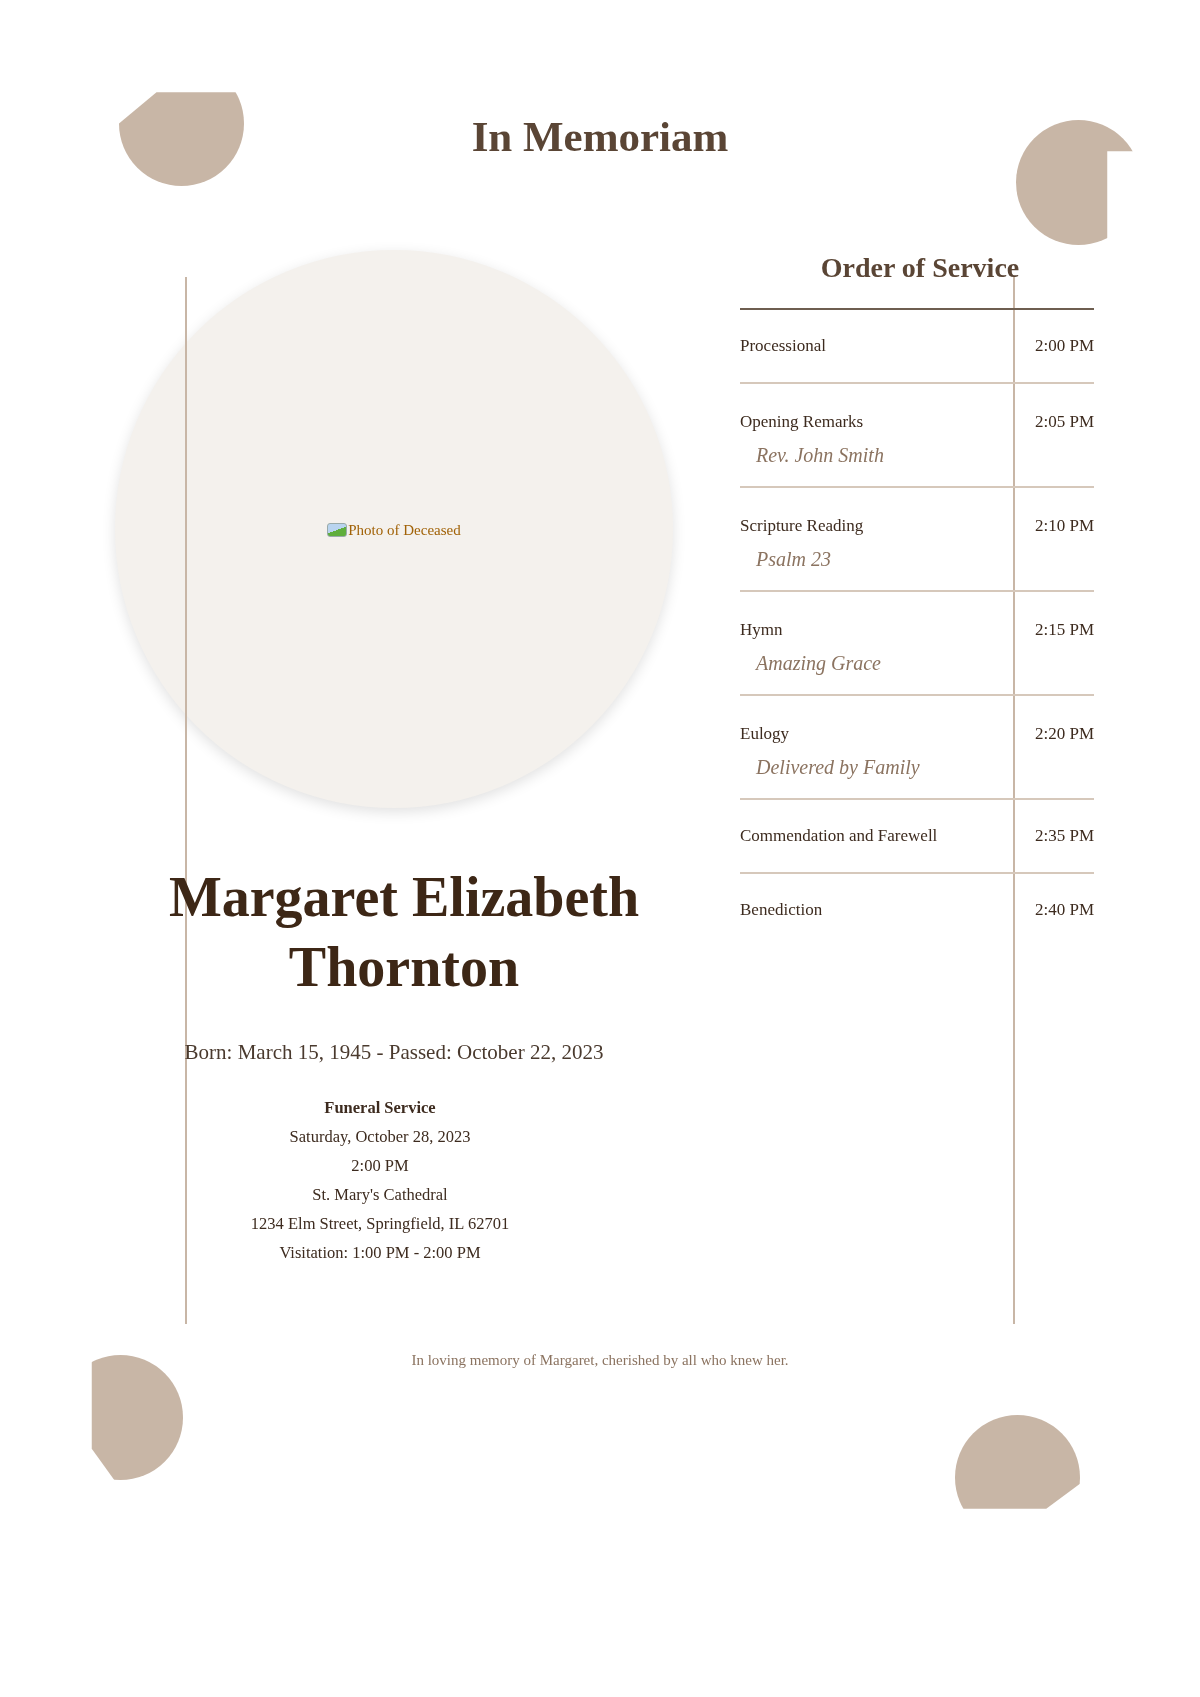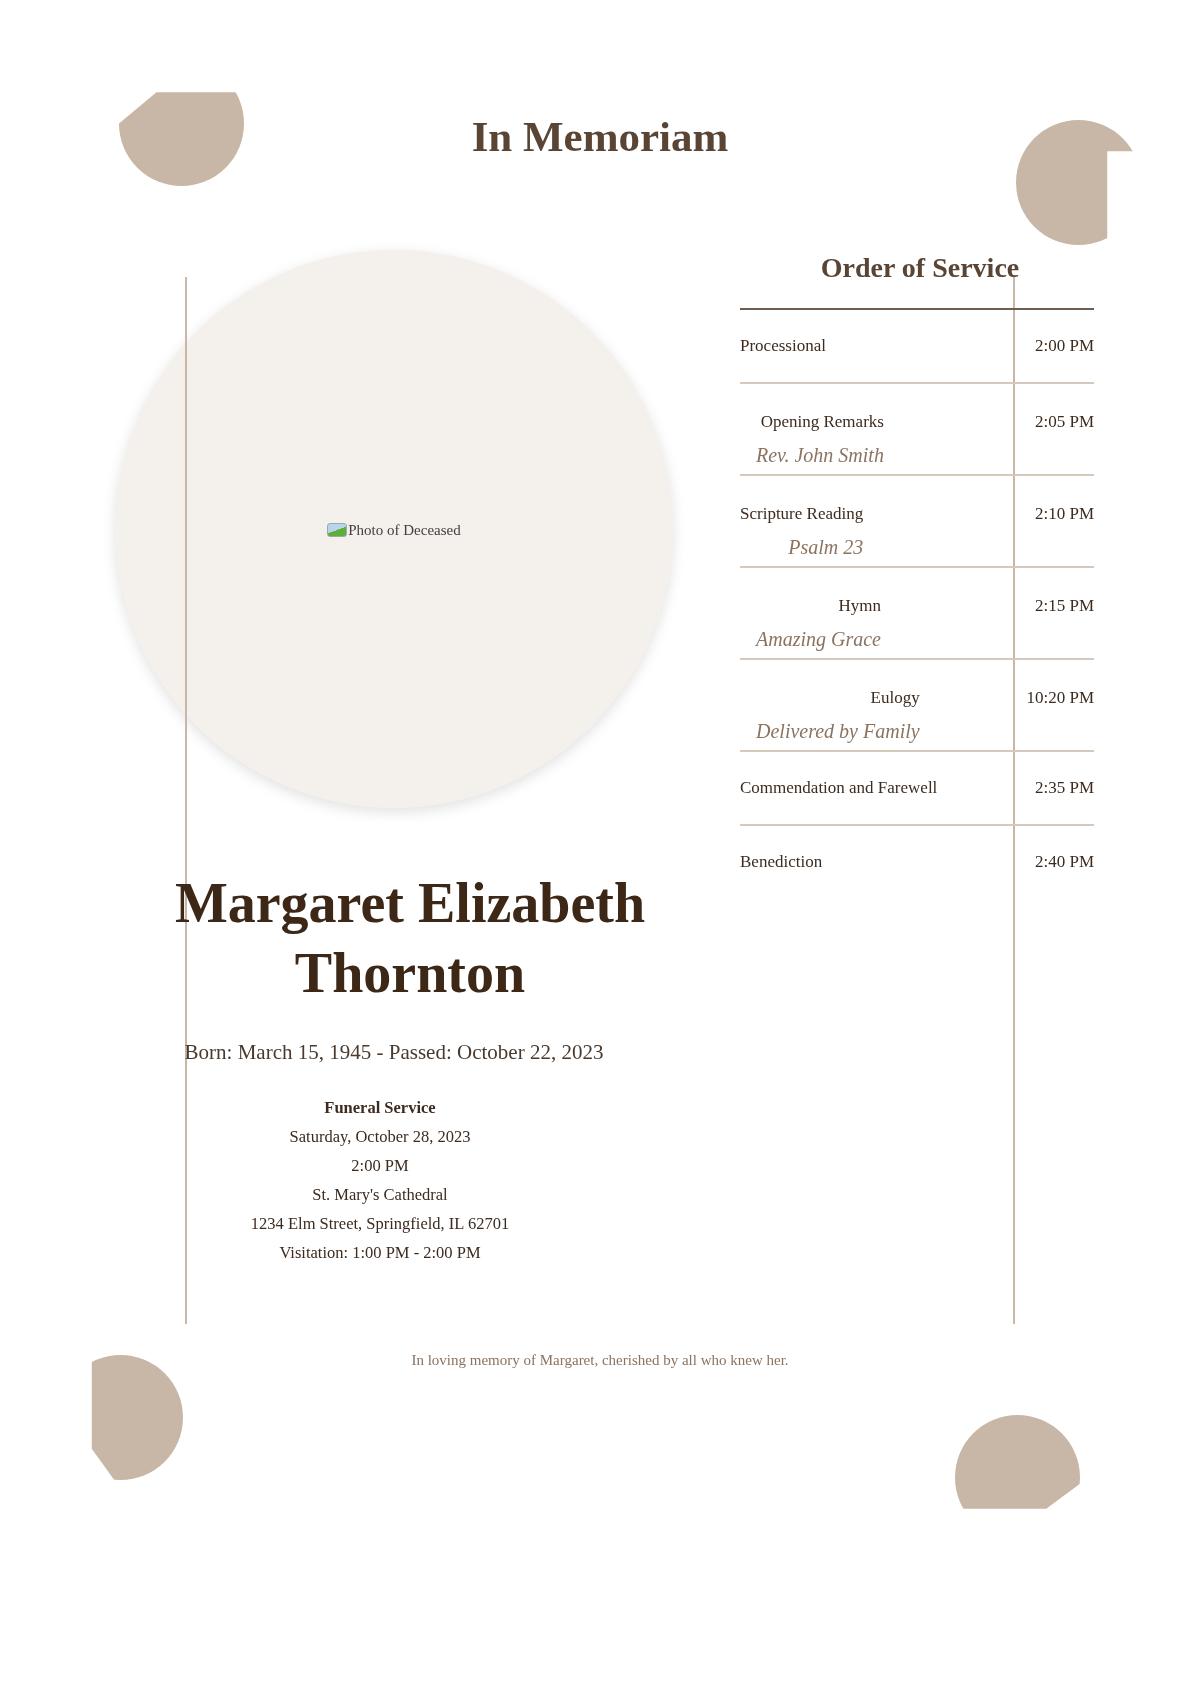--- a/index.html
+++ b/index.html
@@ -14,43 +14,43 @@
   .title { position: absolute; left: 0; width: 1200px; top: 112px; text-align: center;
            font-size: 43px; font-weight: bold; color: #5a4535; margin: 0; }
 
   .vline { position: absolute; width: 2px; background: #c8b6a6; top: 277px; height: 1047px; }
   .vline.left { left: 185px; }
   .vline.right { left: 1013px; }
 
   .photo { position: absolute; left: 115px; top: 250px; width: 558px; height: 558px; border-radius: 50%;
            background: #f4f1ed; box-shadow: 0 4px 14px rgba(0,0,0,0.12);
            display: flex; align-items: center; justify-content: center; }
-  .photo-alt { font-size: 15px; color: #404040; display: flex; align-items: center; margin-top: 2px; }
+  .photo-alt { font-size: 15px; color: #a16207; display: flex; align-items: center; margin-top: 2px; }
   .img-icon { width: 18px; height: 12px; border-radius: 3px; margin-right: 1px;
               background: linear-gradient(160deg, #b9d4ef 0 50%, #5fae3c 50% 100%); border: 1px solid #9aa; }
 
   .name { position: absolute; left: 115px; width: 558px; top: 852px; text-align: center;
-          font-size: 56px; font-weight: bold; line-height: 70px; color: #3d2716; margin: 16px; }
+          font-size: 56px; font-weight: bold; line-height: 70px; color: #3d2716; margin: 10px; }
   .dates { position: absolute; left: 115px; width: 558px; top: 1040px; text-align: center;
            font-size: 21px; color: #4a3a2e; }
   .service { position: absolute; left: 101px; width: 558px; top: 1093px; text-align: center;
              font-size: 16.5px; line-height: 29px; color: #3d2b1f; }
   .service .heading { font-weight: bold; }
 
   .oos-title { position: absolute; left: 740px; width: 360px; top: 252px; text-align: center;
                font-size: 28px; font-weight: bold; color: #5a4535; }
   .oos { position: absolute; left: 740px; width: 354px; top: 308px; border-top: 2px solid #6e5e50; }
   .row { display: flex; justify-content: space-between; border-bottom: 2px solid #d6c8bb; padding: 0; }
   .row:last-child { border-bottom: none; }
   .row .left { padding-left: 0; }
   .row .item { font-size: 17px; color: #3d2b1f; }
   .row .sub { font-size: 20px; font-style: italic; color: #8b7360; margin-left: 16px; margin-top: 12px; }
   .row .time { font-size: 17px; color: #3d2b1f; }
   .row.simple { height: 72px; align-items: center; }
-  .row.double { height: 92px; padding-top: 28px; box-sizing: border-box; align-items: flex-start; text-align: right; }
+  .row.double { height: 104px; padding-top: 28px; box-sizing: border-box; align-items: flex-start; }
   .row.double .time { }
 
   .footer { position: absolute; left: 0; width: 1200px; top: 1352px; text-align: center;
             font-size: 15px; color: #8b7360; }
 </style>
 </head>
 <body>
 
 <div class="deco tl"></div>
 <div class="deco tr"></div>
@@ -109,21 +109,21 @@
       <div class="item">Hymn</div>
       <div class="sub">Amazing Grace</div>
     </div>
     <div class="time">2:15 PM</div>
   </div>
   <div class="row double">
     <div class="left">
       <div class="item">Eulogy</div>
       <div class="sub">Delivered by Family</div>
     </div>
-    <div class="time">10:20 PM</div>
+    <div class="time">2:20 PM</div>
   </div>
   <div class="row simple">
     <div class="left">
         <div class="item">Commendation and Farewell</div>
       </div>
     <div class="time">2:35 PM</div>
   </div>
   <div class="row simple">
     <div class="left">
         <div class="item">Benediction</div>

